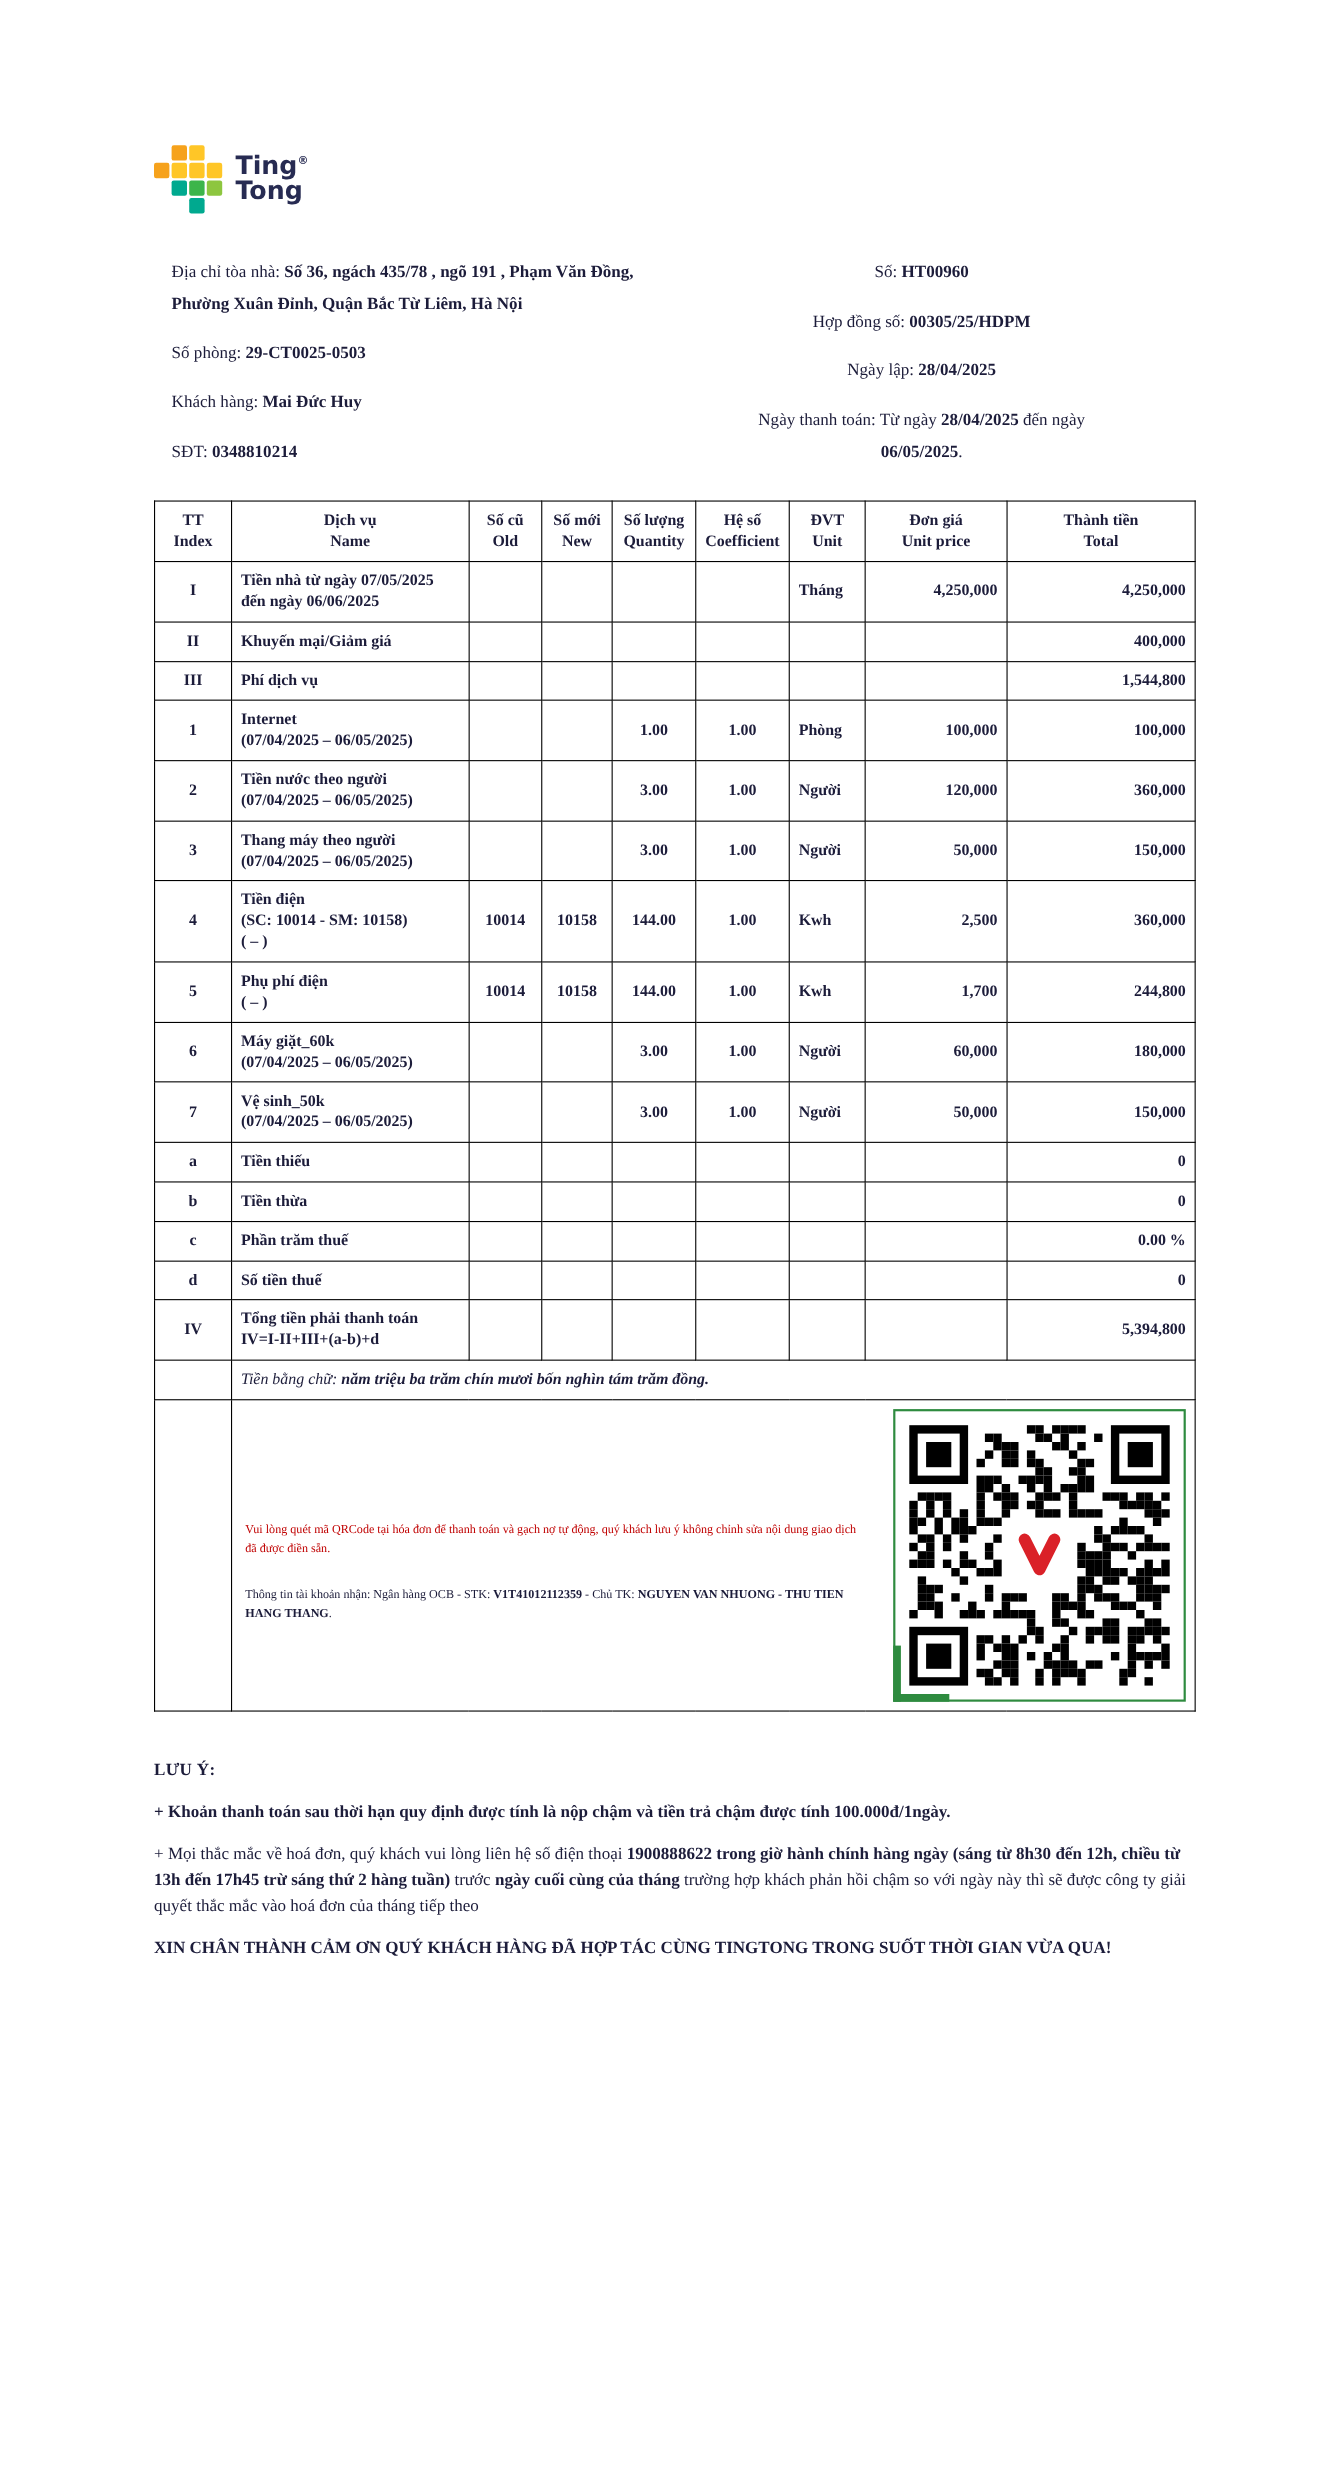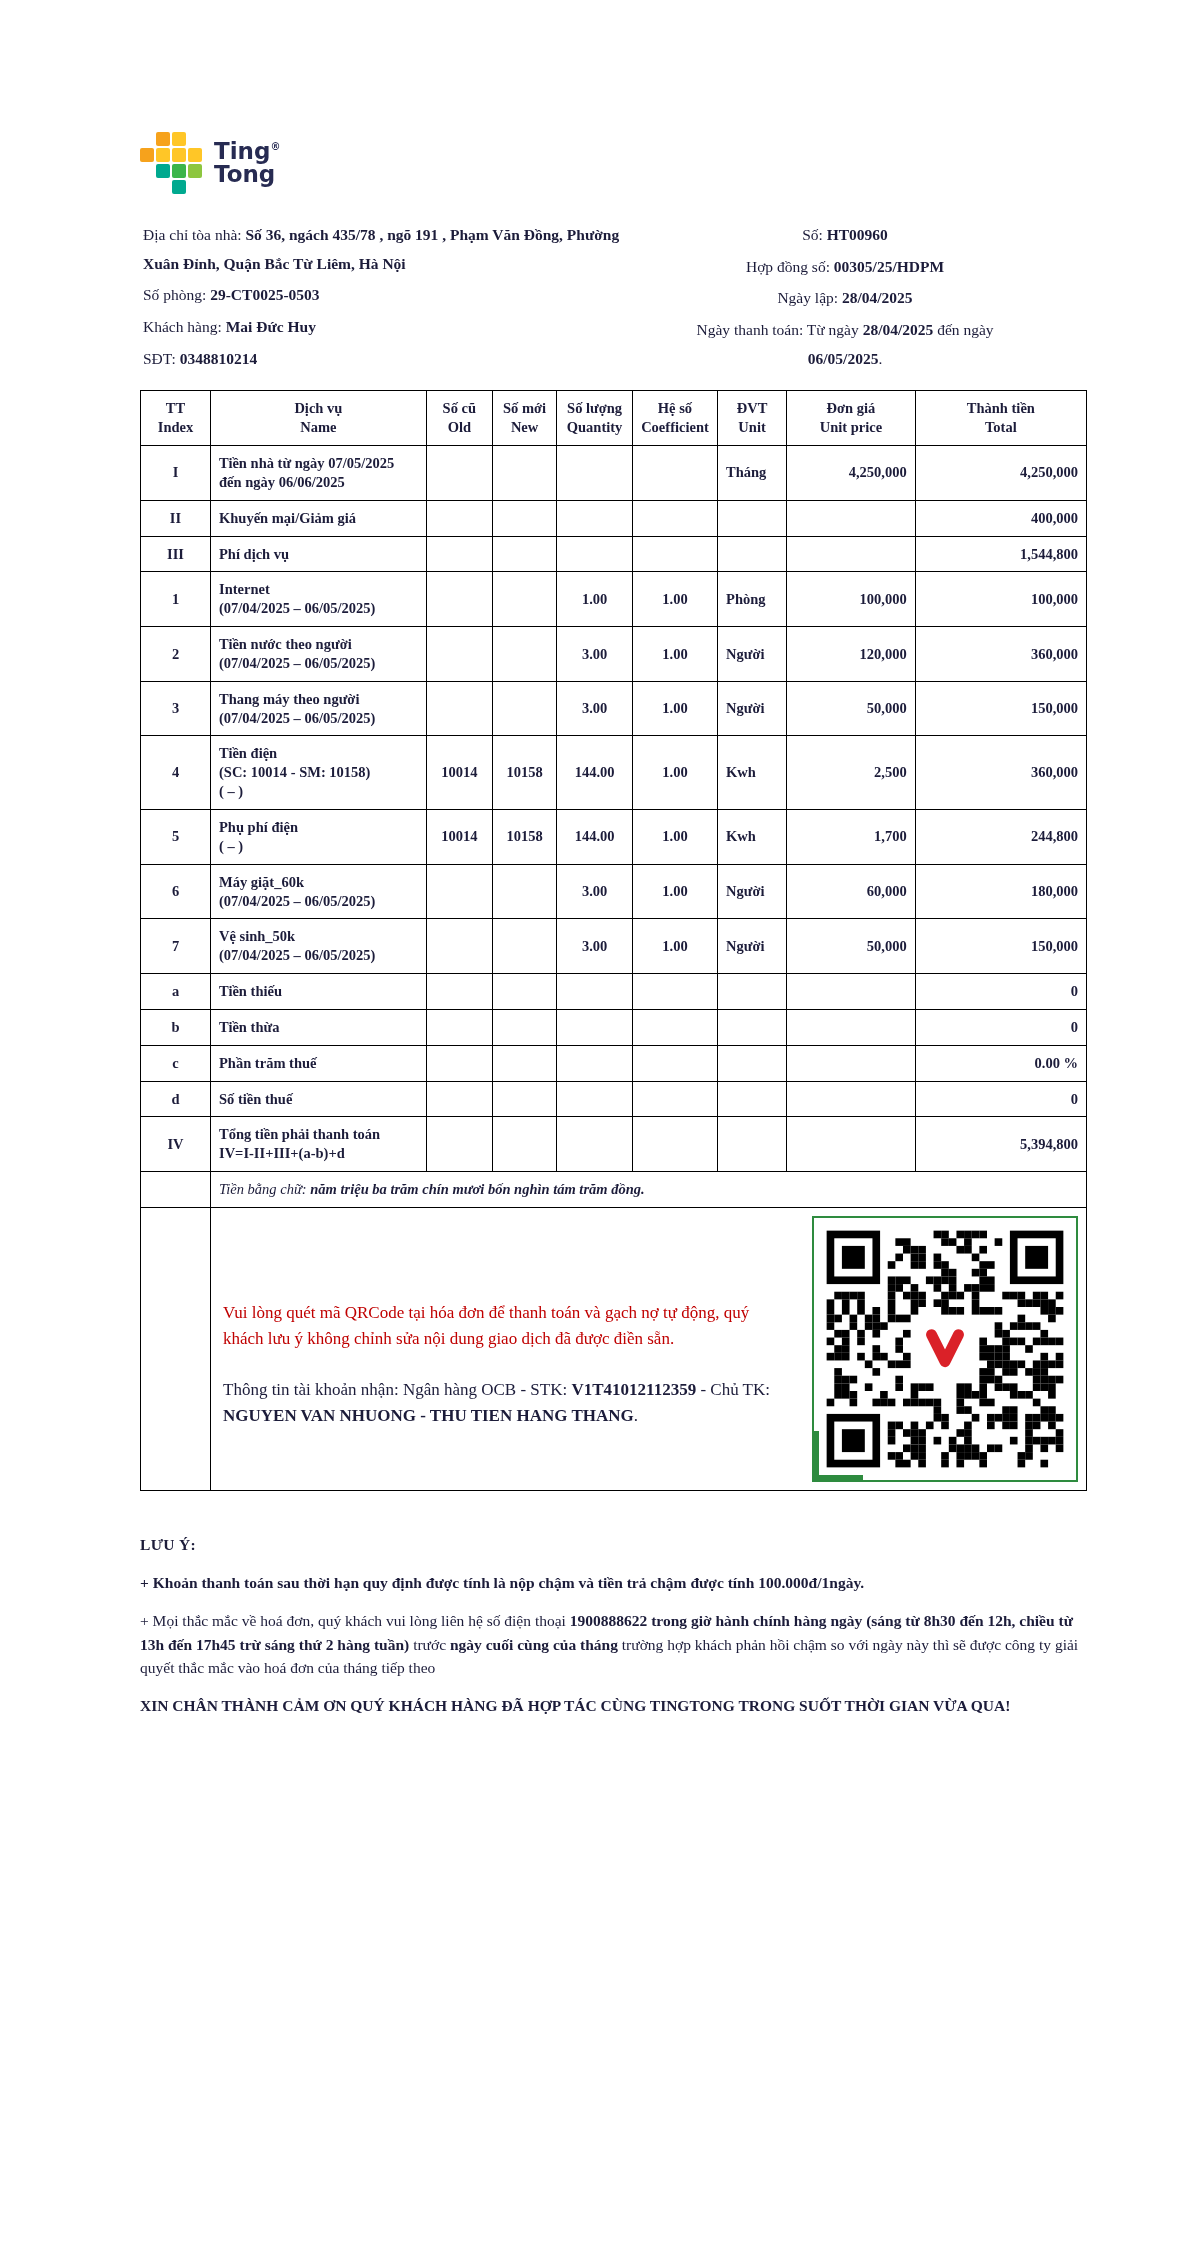--- a/index.html
+++ b/index.html
@@ -24,42 +24,42 @@
   .px.g2 { background:var(--logo-lime,#8dc63f); }
   .logo-text { font-family:"DejaVu Sans","Liberation Sans",sans-serif; font-weight:bold;
     font-size:23px; line-height:1.02; color:var(--logo-navy,#272b52); }
   .logo-text sup { font-size:10px; }
   .title { width:480px; text-align:right; padding-right:58px; font-size:23px;
     font-weight:bold; line-height:1.35; margin-top:4px; }
 
   
   .info { display:flex; justify-content:space-between; margin-top:24px;
     font-size:15.5px; line-height:1.85; }
-  .info p { margin:3px; }
+  .info p { margin:16px; }
   .info-left { width:540px; }
   .info-right { text-align:center; padding-right:58px; max-width:480px; }
 
   
   .invoice-table { width:100%; border-collapse:collapse; margin-top:14px;
     font-size:14.5px; font-weight:bold; }
   .invoice-table th, .invoice-table td { border:1px solid var(--border,#000);
     padding:8px; vertical-align:middle; line-height:1.3; }
   .invoice-table th { text-align:center; }
   td.col-index { text-align:center; }
   td.col-name { text-align:left; }
   td.col-old, td.col-new, td.col-qty, td.col-coef { text-align:center; }
   td.col-unit { text-align:left; }
   td.col-price, td.col-total { text-align:right; }
   .words-cell { font-weight:normal; font-style:italic; padding:10px 8px; }
   .words-cell b { font-style:italic; }
 
   
   .qr-cell { font-weight:normal; padding:22px 22px 22px 10px; }
   .qr-flex { display:flex; align-items:center; justify-content:space-between; gap:24px; }
-  .pay-text { flex:0 1 585px; max-width:585px; font-size:17px; line-height:1.5; padding-left:4px;margin-top:31px; }
+  .pay-text { flex:0 1 585px; max-width:585px; font-size:11px; line-height:1.5; padding-left:4px;margin-top:31px; }
   .notice-red { color:var(--red,#c00000); margin:0 0 26px 0; }
   .account { margin:0; }
   .qr-wrap { position:relative; flex:0 0 auto; border:2px solid var(--green,#2e8b3f);
     background:#fff; padding:5px; }
   .qr-wrap::after { content:""; position:absolute; left:-2px; bottom:-2px;
     width:44px; height:44px; border-left:7px solid var(--green,#2e8b3f);
     border-bottom:7px solid var(--green,#2e8b3f); }
   .qr-pattern svg { display:block; }
   .qr-logo { position:absolute; top:50%; left:50%; transform:translate(-50%,-50%);
     width:62px; height:62px; background:#fff; border-radius:6px;

